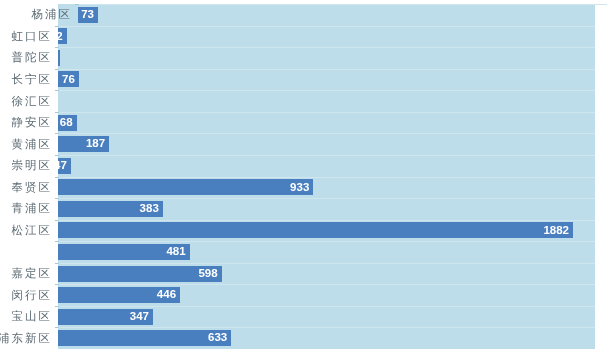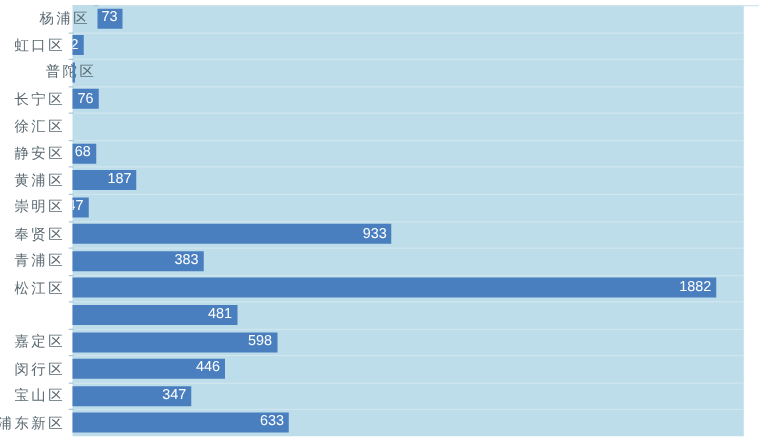--- a/index.html
+++ b/index.html
@@ -75,20 +75,21 @@
   }
   .bar {
     position: relative;
     height: 16px;
     background: #4a7fbf;
     display: flex;
     align-items: center;
     justify-content: flex-end;
     overflow: hidden;
     box-sizing: border-box;
+    font-weight: bold;
   }
   .bar-value {
     font-size: 11.5px;
     color: #ffffff;
     padding-right: 4px;
     white-space: nowrap;
     line-height: 1;
   }
 </style>
 </head>
@@ -114,21 +115,21 @@
         <div class="cat-label" style="color: rgb(91, 106, 114);">虹口区</div>
         <div class="tick"></div>
         <div class="bar-track">
           <div class="bar" style="width: 8.75664px; background: rgb(74, 127, 191);">
             <span class="bar-value" style="color: rgb(255, 255, 255);">32</span>
           </div>
         </div>
       </div>
       <div class="row" style="height: 21.5625px;">
         <div class="row-sep" style="background: rgb(207, 230, 239);"></div>
-        <div class="cat-label" style="color: rgb(91, 106, 114); margin-left: 25px;">普陀区</div>
+        <div class="cat-label" style="color: rgb(91, 106, 114);">普陀区</div>
         <div class="tick"></div>
         <div class="bar-track">
           <div class="bar" style="width: 2.46281px; background: rgb(74, 127, 191);">
             <span class="bar-value" style="color: rgb(255, 255, 255);">9</span>
           </div>
         </div>
       </div>
       <div class="row" style="height: 21.5625px;">
         <div class="row-sep" style="background: rgb(207, 230, 239);"></div>
         <div class="cat-label" style="color: rgb(91, 106, 114); text-align: center;">长宁区</div>

